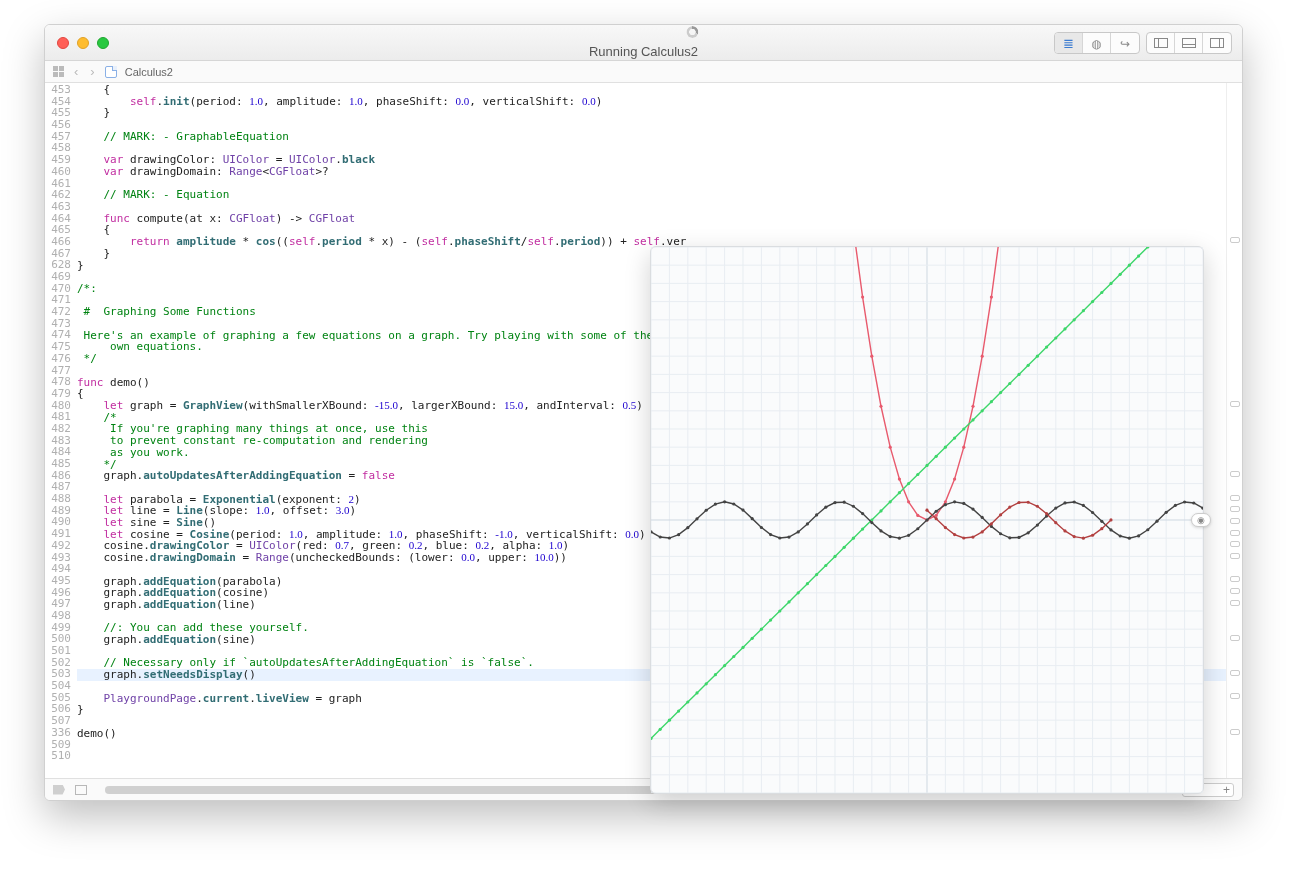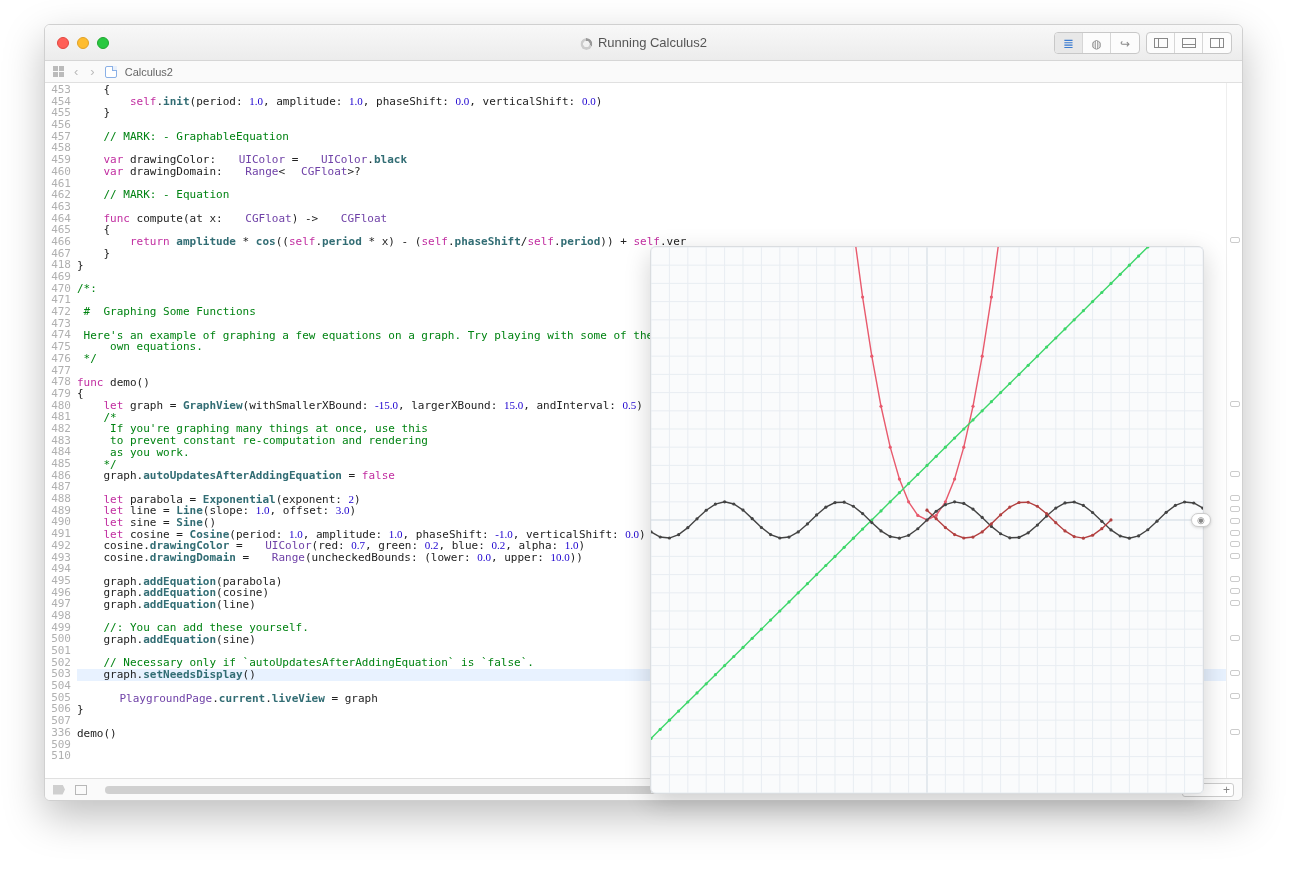--- a/index.html
+++ b/index.html
@@ -22,21 +22,21 @@
     border-bottom: 1px solid #d6d6d6;
     display: flex; align-items: center;
     position: relative;
     flex-shrink:0;
   }
   .traffic { display:flex; gap:8px; padding-left:12px; }
   .tl { width:12px; height:12px; border-radius:50%; }
   .close { background:#ff5f57; border:0.5px solid #e24640;}
   .min   { background:#febc2e; border:0.5px solid #e1a126;}
   .max   { background:#28c840; border:0.5px solid #1fa630;}
-  .title { position:absolute; left:50%; transform:translateX(-50%); font-size:13px; color:#555; display:flex; align-items:flex-end; gap:6px;}
+  .title { position:absolute; left:50%; transform:translateX(-50%); font-size:13px; color:#555; display:flex; align-items:flex-end; gap:6px;flex-direction:column;}
   .spinner {
     width:12px;height:12px;border-radius:50%;
     background: conic-gradient(#999 0 30%, #ccc 30% 100%);
     mask: radial-gradient(circle, transparent 3px, #000 3.5px);
     -webkit-mask: radial-gradient(circle, transparent 3px, #000 3.5px);
   }
   .toolbar-right {
     margin-left:auto; display:flex; gap:6px; padding-right:10px; align-items:center;
   }
   .pillgrp { display:flex; border:1px solid #c8c8c8; border-radius:4px; overflow:hidden; height:22px; background:#fcfcfc;}
@@ -77,21 +77,21 @@
     flex-shrink:0;
   }
   .gutter div{ height:11.7px; line-height:11.7px; padding-right:6px;}
   .code {
     flex:1; font-family:"SF Mono","Menlo",monospace; font-size:11px;
     white-space:pre; padding-top:1px; color:#222; line-height:11.7px;
     overflow:hidden;
   }
   .code .hl-line{ background:#e8f2ff;}
   .kw{color:#c12da0;} 
-  .ty{color:#6f41a7;margin-left:16px;} 
+  .ty{color:#6f41a7;} 
   .nm{color:#1c00cf;font-family:Liberation Serif, serif;} 
   .cm{color:#008312;text-align:center;} 
   .doc{color:#008312;}
   .id{color:#326d74;font-weight:bold;}
 
   .markerbar{
     width:16px; flex-shrink:0; background:#fff; position:relative; border-left:1px solid #eee;
   }
   .markerbar .mk{
     position:absolute; right:2px; width:10px; height:6px;
@@ -202,21 +202,21 @@
         <div>458</div>
         <div>459</div>
         <div>460</div>
         <div>461</div>
         <div>462</div>
         <div>463</div>
         <div>464</div>
         <div>465</div>
         <div>466</div>
         <div>467</div>
-        <div>418</div>
+        <div>628</div>
         <div>469</div>
         <div>470</div>
         <div>471</div>
         <div>472</div>
         <div>473</div>
         <div>474</div>
         <div>475</div>
         <div>476</div>
         <div>477</div>
         <div>478</div>

